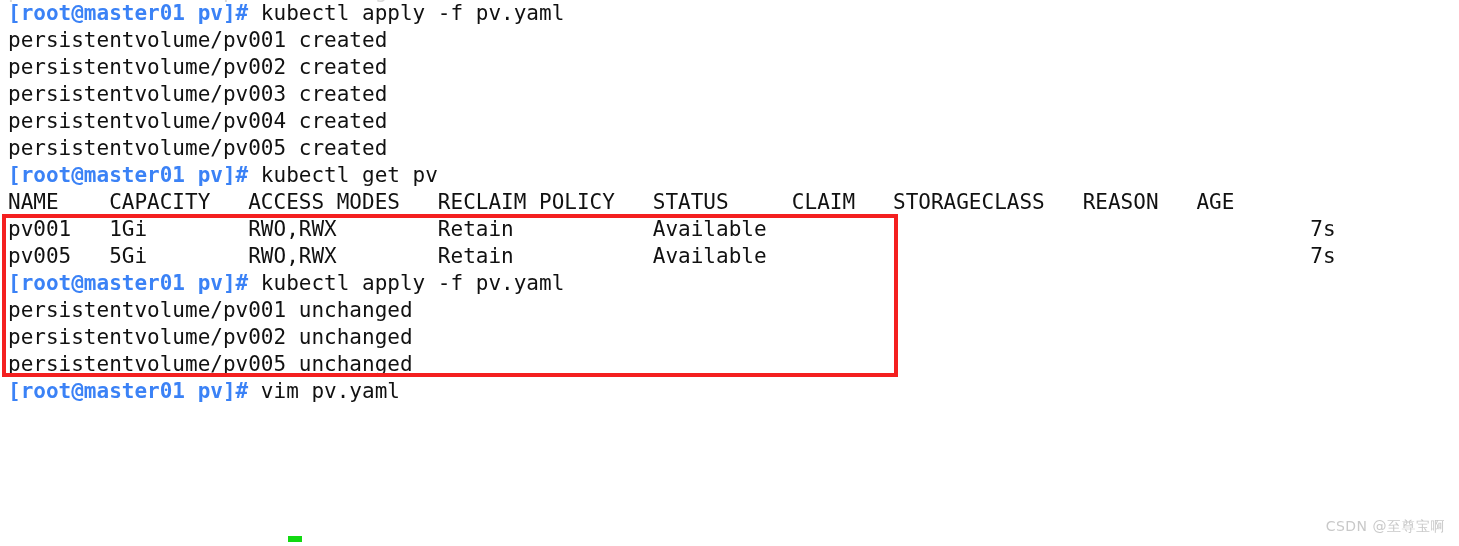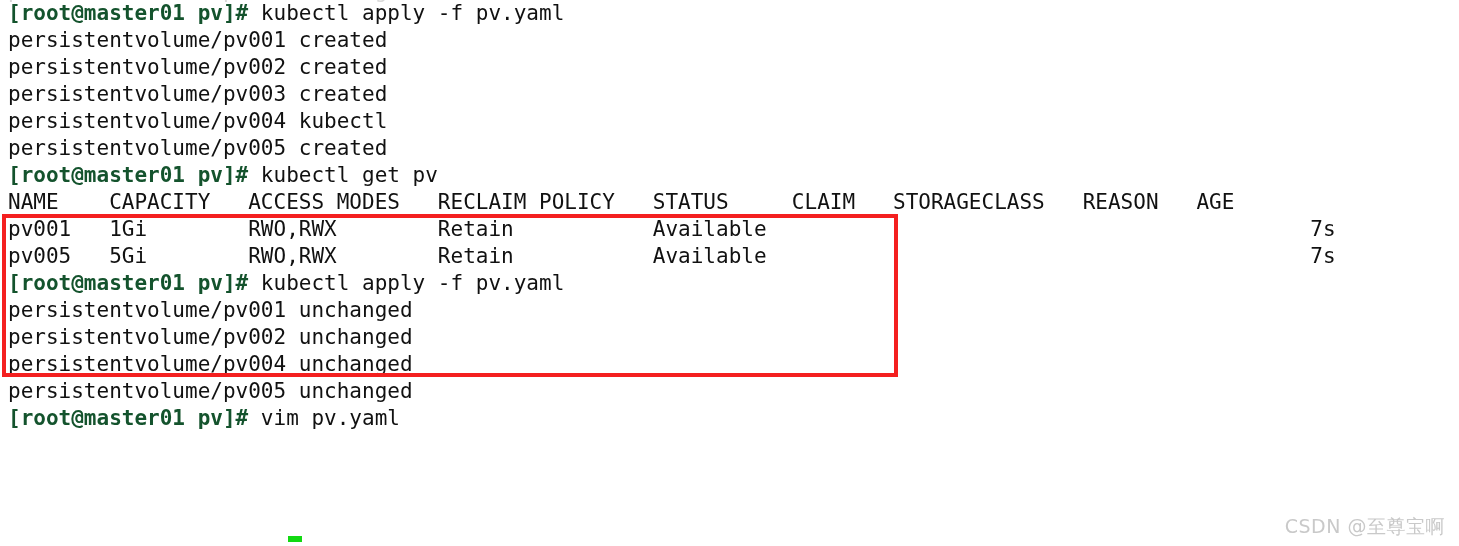--- a/index.html
+++ b/index.html
@@ -27,21 +27,21 @@
   }
   .line {
     height: 27px;
     white-space: pre;
     color: #111111;
     font-size: 21px;
     line-height: 27px;
     display: block;
   }
   .prompt {
-    color: #14532d;
+    color: #3b82f6;
     font-weight: bold;
   }
   .cmd {
     color: #111111;
     font-weight: normal;
   }
   .out {
     color: #111111;
   }
   
@@ -63,21 +63,21 @@
     width: 14px;
     height: 6px;
     background: #12d912;
   }
   #watermark {
     position: absolute;
     right: 14px;
     bottom: 6px;
     color: #c9c9c9;
     font-family: "DejaVu Sans", "Liberation Sans", sans-serif;
-    font-size: 19px;
+    font-size: 14px;
     letter-spacing: 0.5px;
     white-space: nowrap;
   }
   
   #top-clip {
     position: absolute;
     left: 8px;
     top: -22px;
     height: 24px;
     overflow: hidden;
@@ -94,34 +94,33 @@
 
   <div id="top-clip">persistentvolume/pv005 unchanged</div>
 
   <div class="term-body">
 
     <div class="line"><span class="prompt">[root@master01 pv]#</span><span class="cmd"> kubectl apply -f pv.yaml</span></div>
 
     <div class="line out">persistentvolume/pv001 created</div>
     <div class="line out">persistentvolume/pv002 created</div>
     <div class="line out">persistentvolume/pv003 created</div>
-    <div class="line out">persistentvolume/pv004 kubectl</div>
+    <div class="line out">persistentvolume/pv004 created</div>
     <div class="line out">persistentvolume/pv005 created</div>
 
     <div class="line"><span class="prompt">[root@master01 pv]#</span><span class="cmd"> kubectl get pv</span></div>
 
     <div class="line out">NAME    CAPACITY   ACCESS MODES   RECLAIM POLICY   STATUS     CLAIM   STORAGECLASS   REASON   AGE</div>
     <div class="line out">pv001   1Gi        RWO,RWX        Retain           Available                                           7s</div>
     <div class="line out">pv005   5Gi        RWO,RWX        Retain           Available                                           7s</div>
 
     <div class="line"><span class="prompt">[root@master01 pv]#</span><span class="cmd"> kubectl apply -f pv.yaml</span></div>
 
     <div class="line out">persistentvolume/pv001 unchanged</div>
     <div class="line out">persistentvolume/pv002 unchanged</div>
-    <div class="line out">persistentvolume/pv004 unchanged</div>
     <div class="line out">persistentvolume/pv005 unchanged</div>
 
     <div class="line"><span class="prompt">[root@master01 pv]#</span><span class="cmd"> vim pv.yaml</span></div>
 
   </div>
 
   <div id="highlight-box"></div>
   <div id="cursor"></div>
   <div id="watermark">CSDN @至尊宝啊</div>
 

